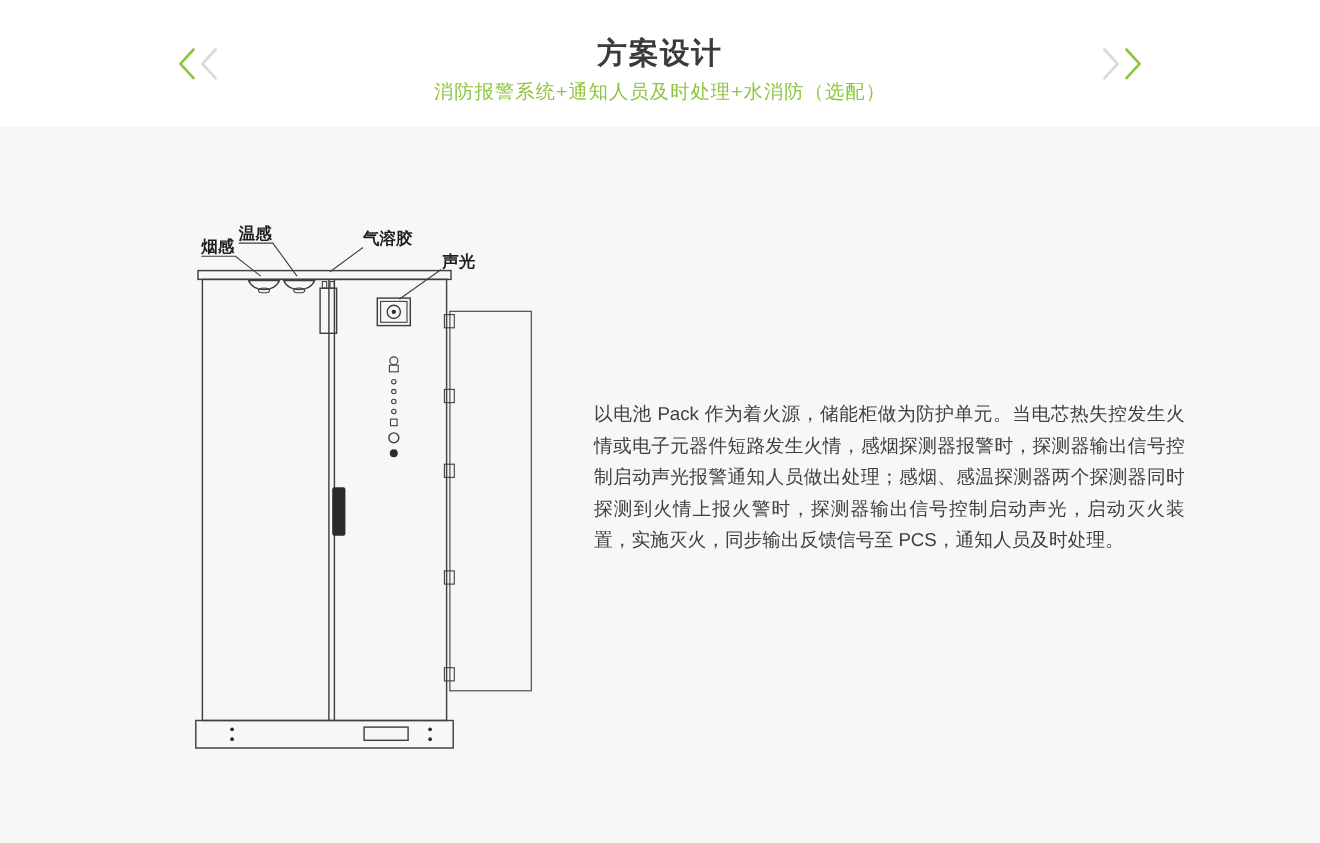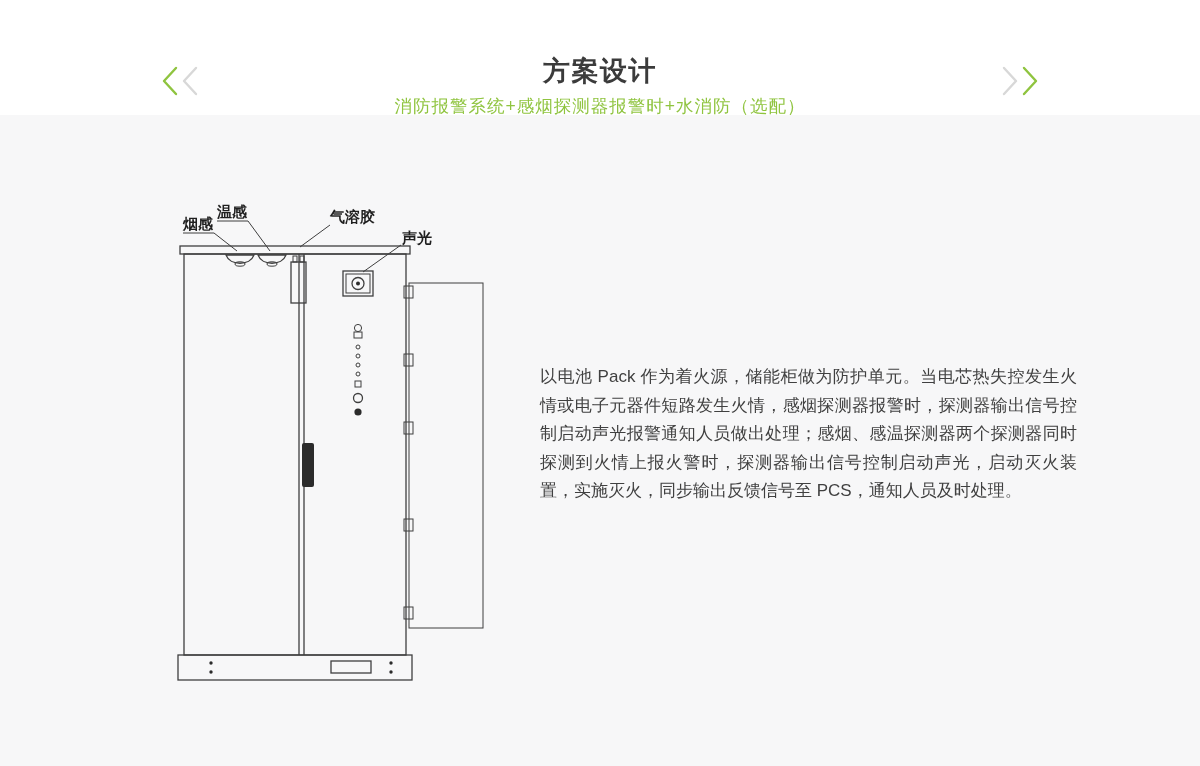--- a/index.html
+++ b/index.html
@@ -10,21 +10,20 @@
     position: relative;
     overflow: hidden;
   }
   .page { position: relative; width: 1200px; height: 766px; }
 
   
   .header {
     position: absolute; top: 0; left: 0;
     width: 1200px; height: 115px;
     background: #ffffff;
-    margin-top: 23px;
   }
   .page-title {
     position: absolute; top: 30px; left: 0; width: 1200px;
     text-align: center;
     font-size: 27px; font-weight: 700; color: #3b3b3b;
     letter-spacing: 1.5px;
   }
   .page-subtitle {
     position: absolute; top: 71px; left: 0; width: 1200px;
     text-align: center;
@@ -69,21 +68,21 @@
 
   <div class="header">
     <button class="nav-btn prev">
       <svg width="44" height="32" viewBox="0 0 44 32">
         <polyline points="16,3 4,16 16,29" fill="none" stroke="#8fc43f" stroke-width="2.4" stroke-linecap="round" stroke-linejoin="round"></polyline>
         <polyline points="36,3 24,16 36,29" fill="none" stroke="#d8d8d8" stroke-width="2.4" stroke-linecap="round" stroke-linejoin="round"></polyline>
       </svg>
     </button>
 
     <div class="page-title">方案设计</div>
-    <div class="page-subtitle">消防报警系统+感烟探测器报警时+水消防（选配）</div>
+    <div class="page-subtitle">消防报警系统+通知人员及时处理+水消防（选配）</div>
 
     <button class="nav-btn next">
       <svg width="44" height="32" viewBox="0 0 44 32">
         <polyline points="8,3 20,16 8,29" fill="none" stroke="#d8d8d8" stroke-width="2.4" stroke-linecap="round" stroke-linejoin="round"></polyline>
         <polyline points="28,3 40,16 28,29" fill="none" stroke="#8fc43f" stroke-width="2.4" stroke-linecap="round" stroke-linejoin="round"></polyline>
       </svg>
     </button>
   </div>
 
   <div class="content">

